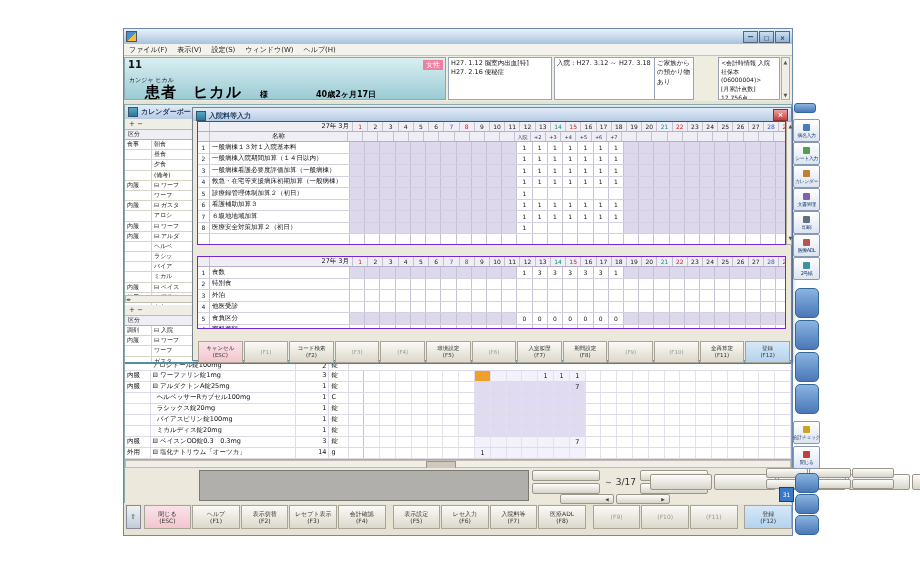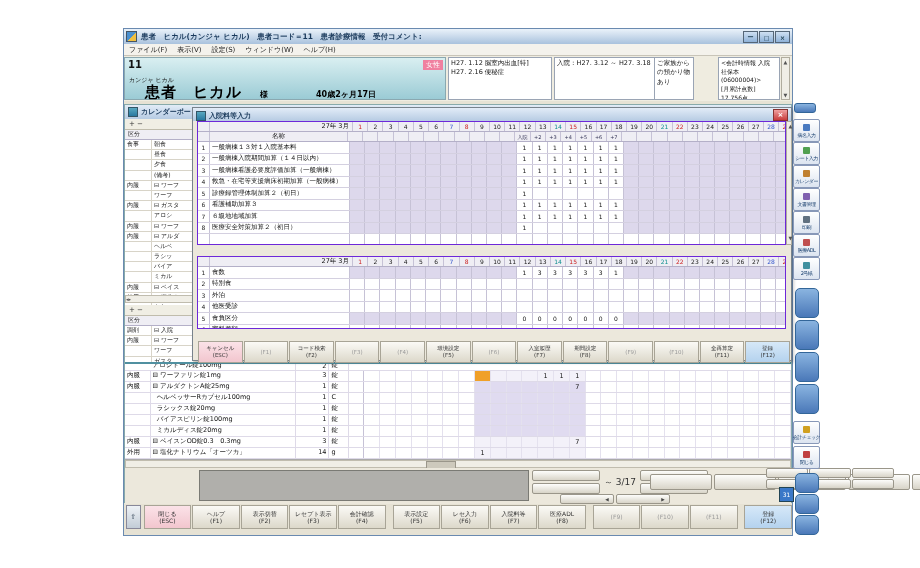--- a/index.html
+++ b/index.html
@@ -126,21 +126,20 @@
   .railbtn .rlb{font-size:5px;color:#123a6a;white-space:nowrap;letter-spacing:-0.5px;}
   .tab{position:absolute;left:2px;width:22px;background:linear-gradient(#8ab4e0,#4a78b8);border:1px solid #369;border-radius:5px;}
 </style>
 </head>
 <body>
 
 <div class="abs" id="appwin">
 
   <div class="abs" id="titlebar">
     <span class="appicon"></span>
-    <span>患者　ヒカル(カンジャ ヒカル)　患者コード＝11　患者診療情報　受付コメント:</span>
     <span id="winbtns">
         <div class="winbtn">ー</div>
         <div class="winbtn">□</div>
         <div class="winbtn">×</div>
       </span>
   </div>
 
   <div class="abs" id="menubar">
       <span>ファイル(F)</span>
       <span>表示(V)</span>

